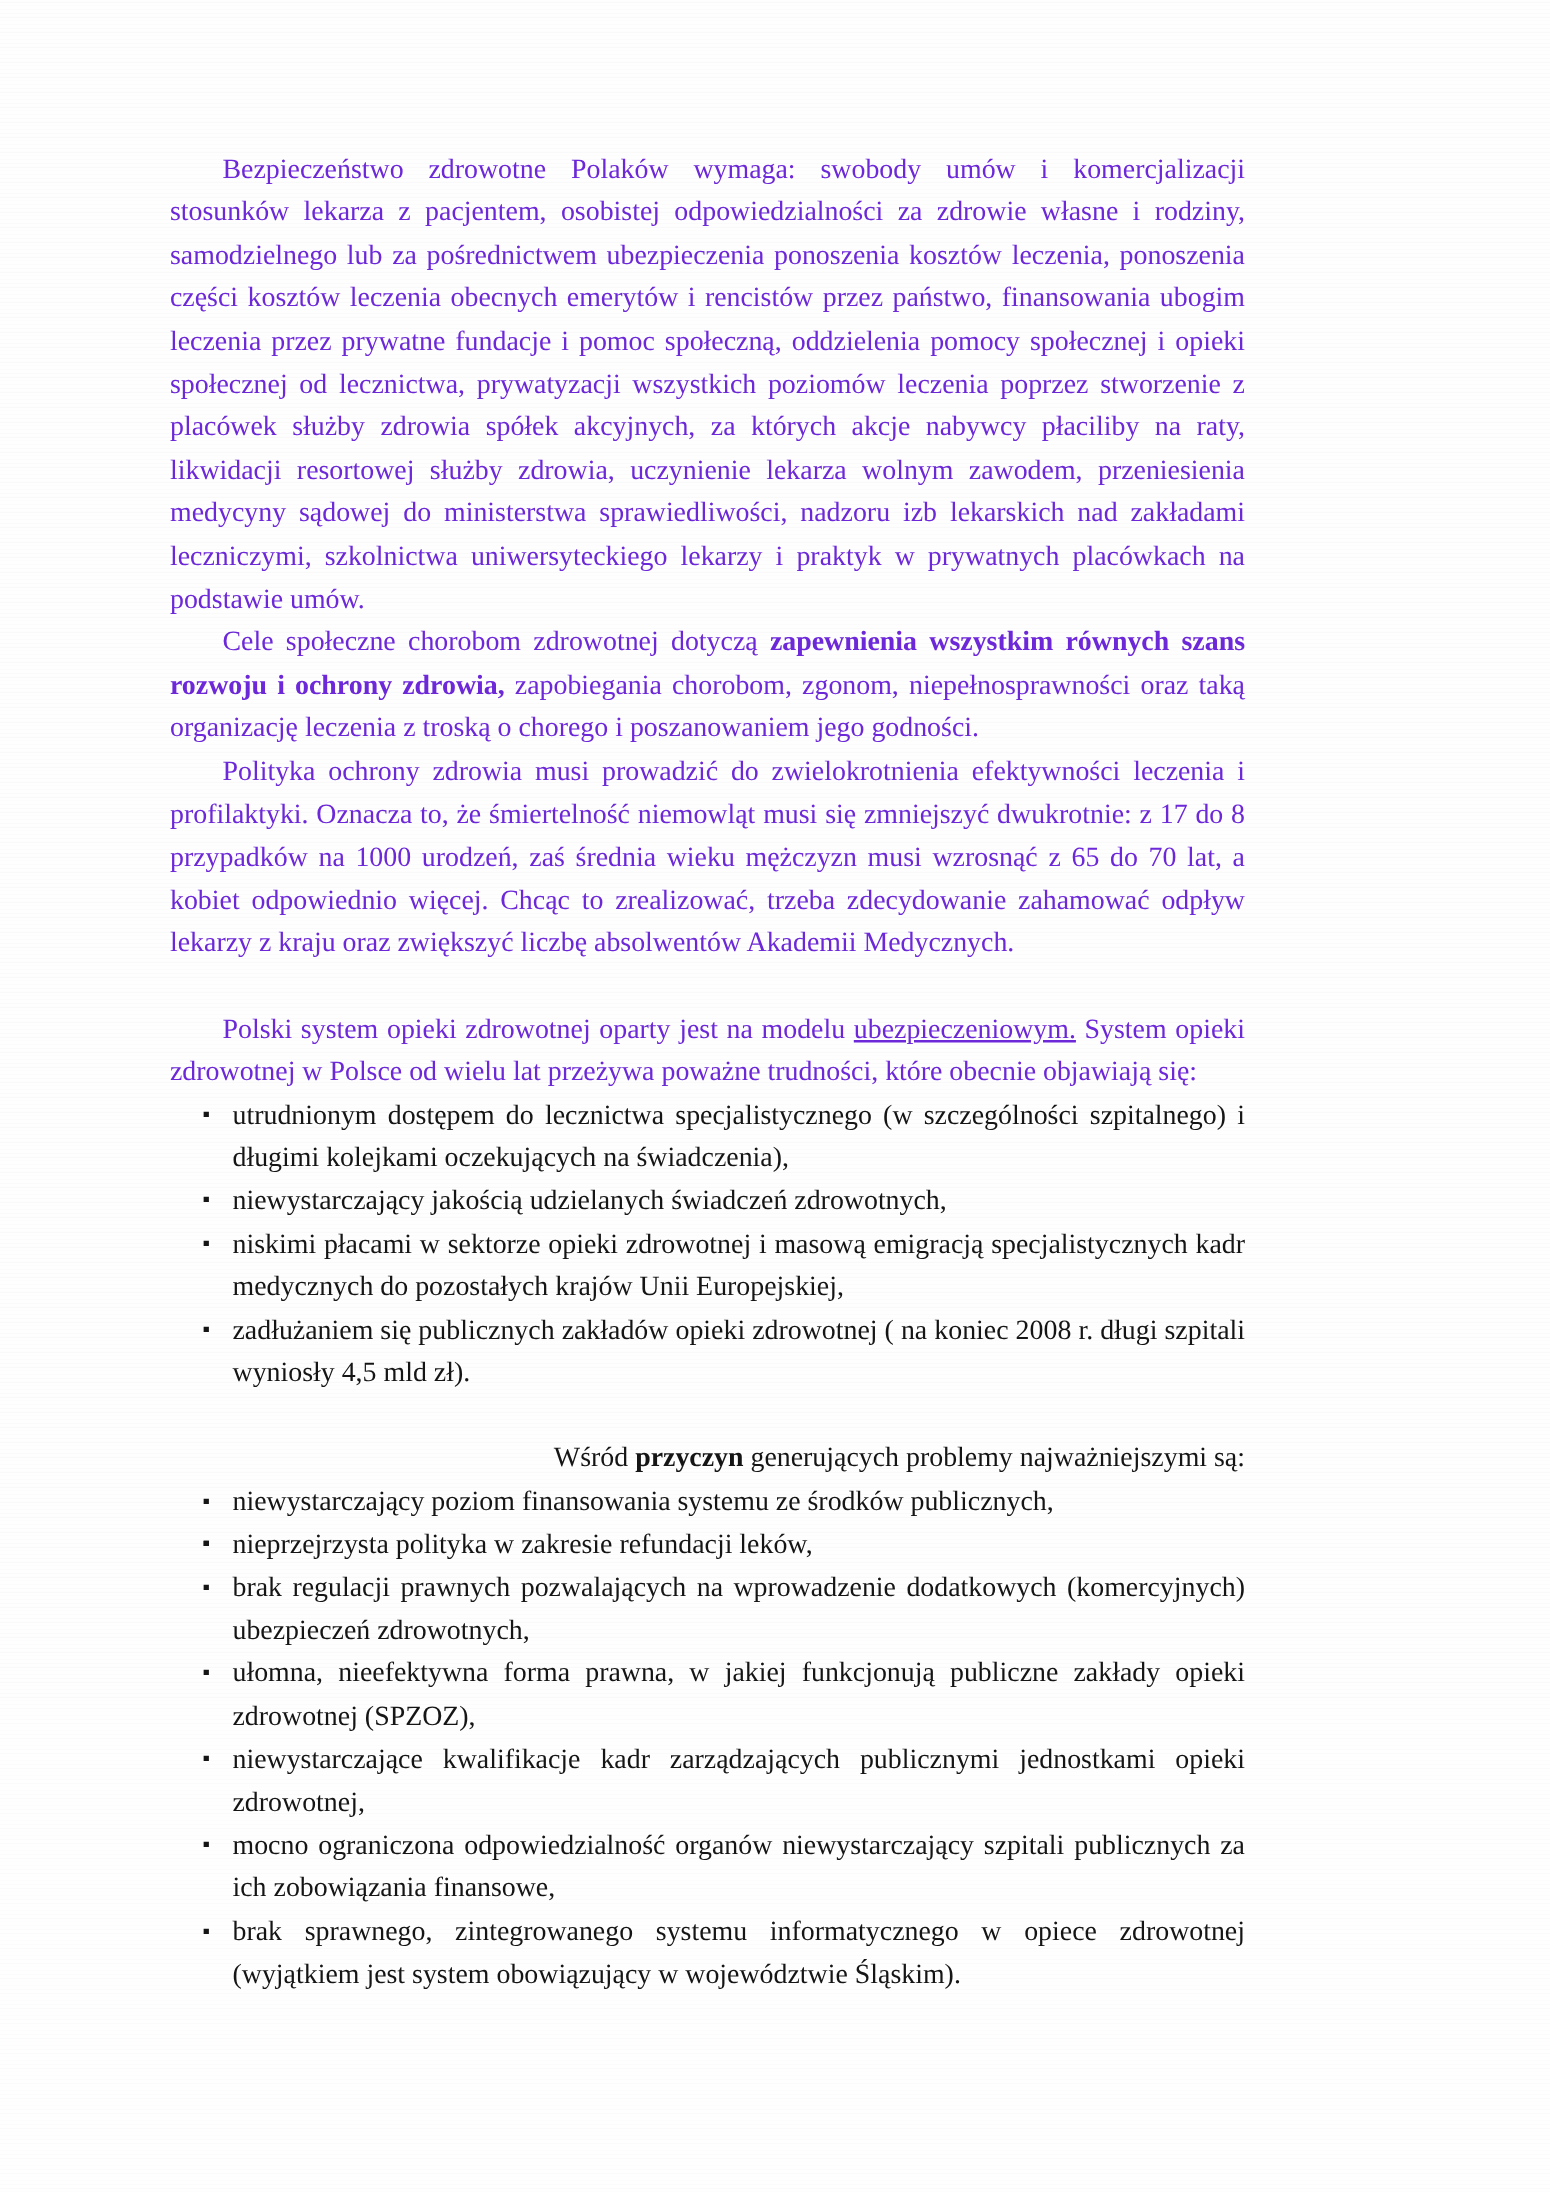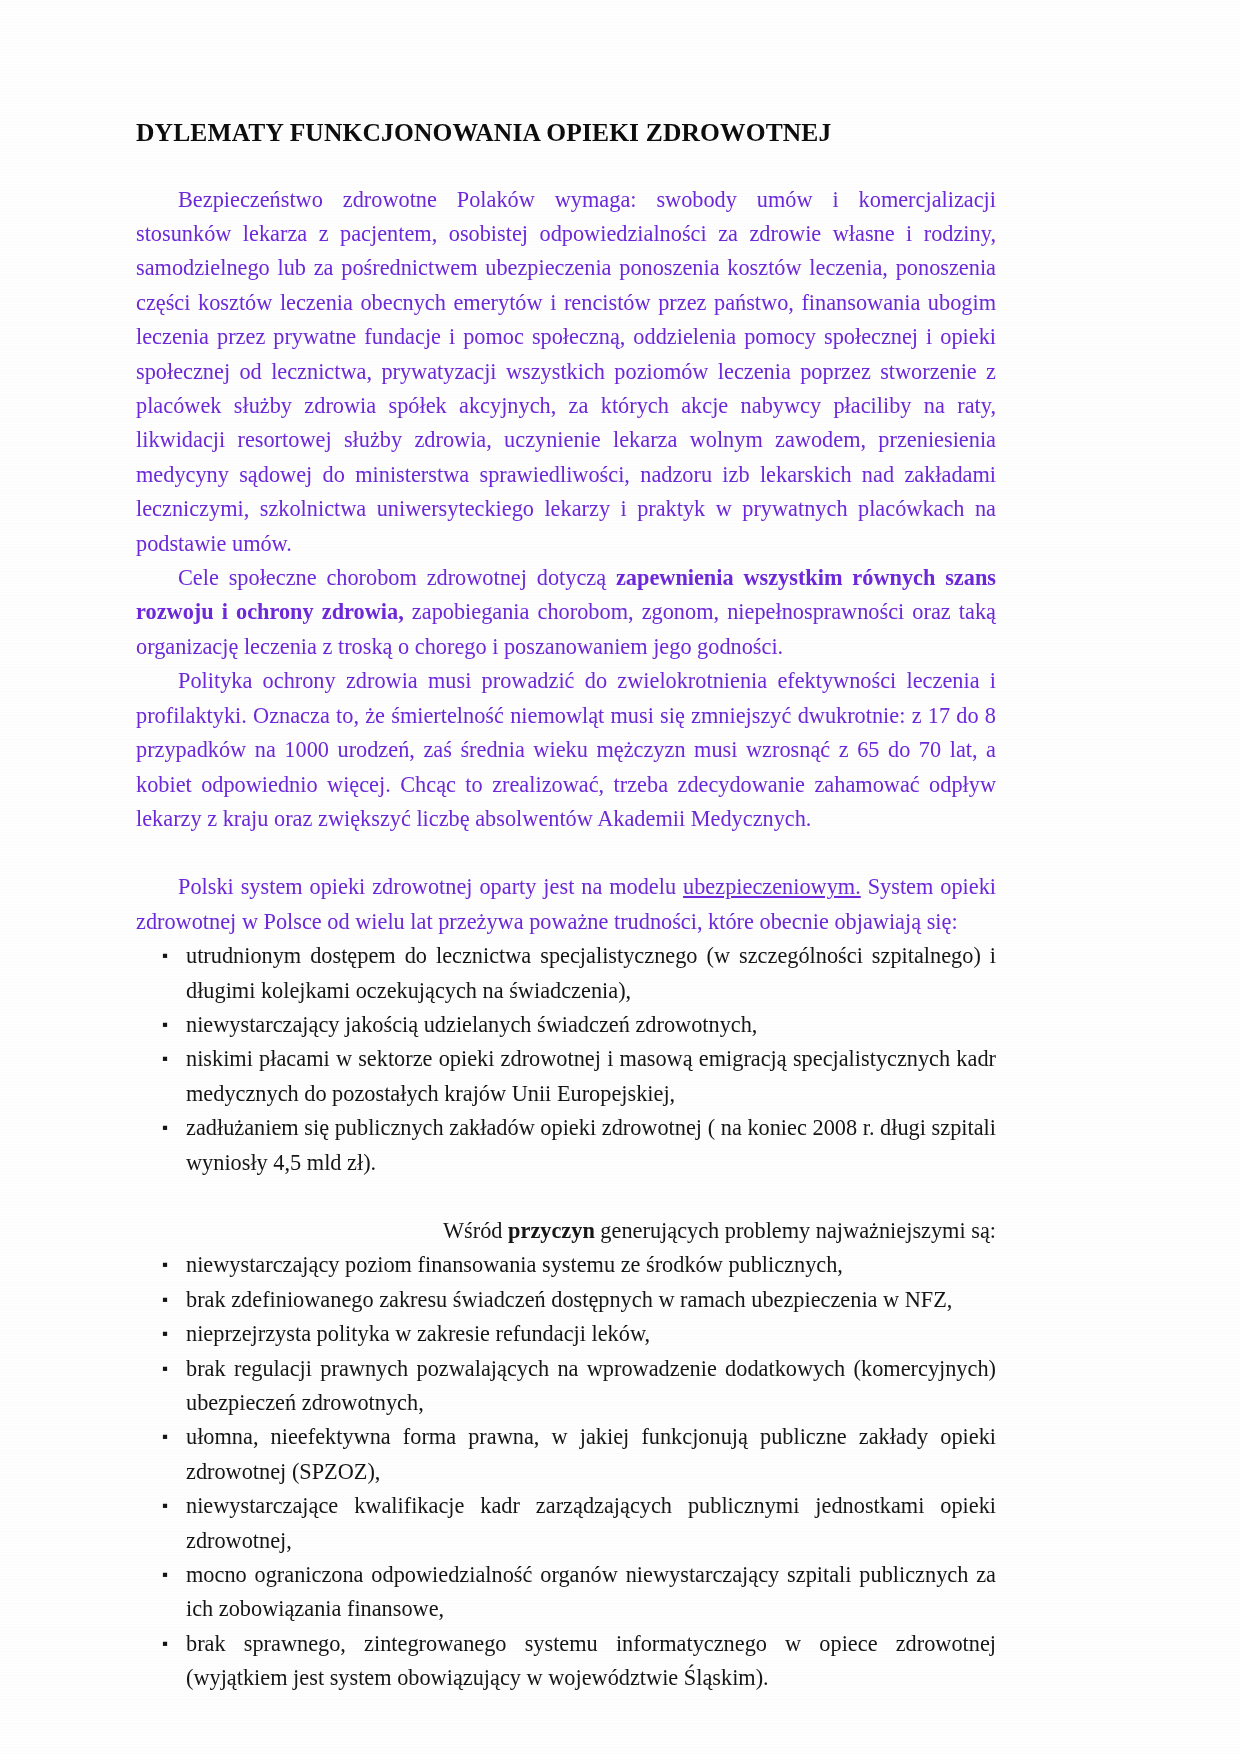--- a/index.html
+++ b/index.html
@@ -99,21 +99,20 @@
     background:
       repeating-linear-gradient(0deg, rgba(0,0,0,0.6) 0px, rgba(0,0,0,0) 1px, rgba(0,0,0,0) 3px);
   }
 </style>
 </head>
 <body>
 
 <div class="page">
   <div class="content">
 
-    <h1 class="doc-title">DYLEMATY FUNKCJONOWANIA OPIEKI ZDROWOTNEJ</h1>
 
     <p class="para indent">Bezpieczeństwo zdrowotne Polaków wymaga: swobody umów i komercjalizacji stosunków lekarza z pacjentem, osobistej odpowiedzialności za zdrowie własne i rodziny, samodzielnego lub za pośrednictwem ubezpieczenia ponoszenia kosztów leczenia, ponoszenia części kosztów leczenia obecnych emerytów i rencistów przez państwo, finansowania ubogim leczenia przez prywatne fundacje i pomoc społeczną, oddzielenia pomocy społecznej i opieki społecznej od lecznictwa, prywatyzacji wszystkich poziomów leczenia poprzez stworzenie z placówek służby zdrowia spółek akcyjnych, za których akcje nabywcy płaciliby na raty, likwidacji resortowej służby zdrowia, uczynienie lekarza wolnym zawodem, przeniesienia medycyny sądowej do ministerstwa sprawiedliwości, nadzoru izb lekarskich nad zakładami leczniczymi, szkolnictwa uniwersyteckiego lekarzy i praktyk w prywatnych placówkach na podstawie umów.</p>
 
     <p class="para indent"><span>Cele społeczne chorobom zdrowotnej dotyczą </span><b>zapewnienia wszystkim równych szans rozwoju i ochrony zdrowia,</b><span> zapobiegania chorobom, zgonom, niepełnosprawności oraz taką organizację leczenia z troską o chorego i poszanowaniem jego godności.</span></p>
 
     <p class="para indent">Polityka ochrony zdrowia musi prowadzić do zwielokrotnienia efektywności leczenia i profilaktyki. Oznacza to, że śmiertelność niemowląt musi się zmniejszyć dwukrotnie: z 17 do 8 przypadków na 1000 urodzeń, zaś średnia wieku mężczyzn musi wzrosnąć z 65 do 70 lat, a kobiet odpowiednio więcej. Chcąc to zrealizować, trzeba zdecydowanie zahamować odpływ lekarzy z kraju oraz zwiększyć liczbę absolwentów Akademii Medycznych.</p>
 
     <div class="gap-block"></div>
 
     <p class="para indent"><span>Polski system opieki zdrowotnej oparty jest na modelu </span><span class="uline">ubezpieczeniowym.</span><span> System opieki zdrowotnej w Polsce od wielu lat przeżywa poważne trudności, które obecnie objawiają się:</span></p>
@@ -124,21 +123,21 @@
       <li><span class="bullet-mark">▪</span><span>niskimi płacami w sektorze opieki zdrowotnej i masową emigracją specjalistycznych kadr medycznych do pozostałych krajów Unii Europejskiej,</span></li>
       <li><span class="bullet-mark">▪</span><span>zadłużaniem się publicznych zakładów opieki zdrowotnej ( na koniec 2008 r. długi szpitali wyniosły 4,5 mld zł).</span></li>
     </ul>
 
     <div class="gap-block"></div>
 
     <p class="lead-line"><span>Wśród </span><b>przyczyn</b><span> generujących problemy najważniejszymi są:</span></p>
 
     <ul class="bullets">
       <li class="nojust"><span class="bullet-mark">▪</span><span>niewystarczający poziom finansowania systemu ze środków publicznych,</span></li>
-      <li class="nojust"><span class="bullet-mark">▪</span><span>brak zdefiniowanego zakresu świadczeń dostępnych w ramach ubezpieczenia w NFZ,</span></li>
+      <li class="nojust"><span class="bullet-mark">▪</span></li>
       <li class="nojust"><span class="bullet-mark">▪</span><span>nieprzejrzysta polityka w zakresie refundacji leków,</span></li>
       <li><span class="bullet-mark">▪</span><span>brak regulacji prawnych pozwalających na wprowadzenie dodatkowych (komercyjnych) ubezpieczeń zdrowotnych,</span></li>
       <li><span class="bullet-mark">▪</span><span>ułomna, nieefektywna forma prawna, w jakiej funkcjonują publiczne zakłady opieki zdrowotnej (SPZOZ),</span></li>
       <li><span class="bullet-mark">▪</span><span>niewystarczające kwalifikacje kadr zarządzających publicznymi jednostkami opieki zdrowotnej,</span></li>
       <li><span class="bullet-mark">▪</span><span>mocno ograniczona odpowiedzialność organów niewystarczający szpitali publicznych za ich zobowiązania finansowe,</span></li>
       <li><span class="bullet-mark">▪</span><span>brak sprawnego, zintegrowanego systemu informatycznego w opiece zdrowotnej (wyjątkiem jest system obowiązujący w województwie Śląskim).</span></li>
     </ul>
 
   </div>
   <div class="noise"></div>

